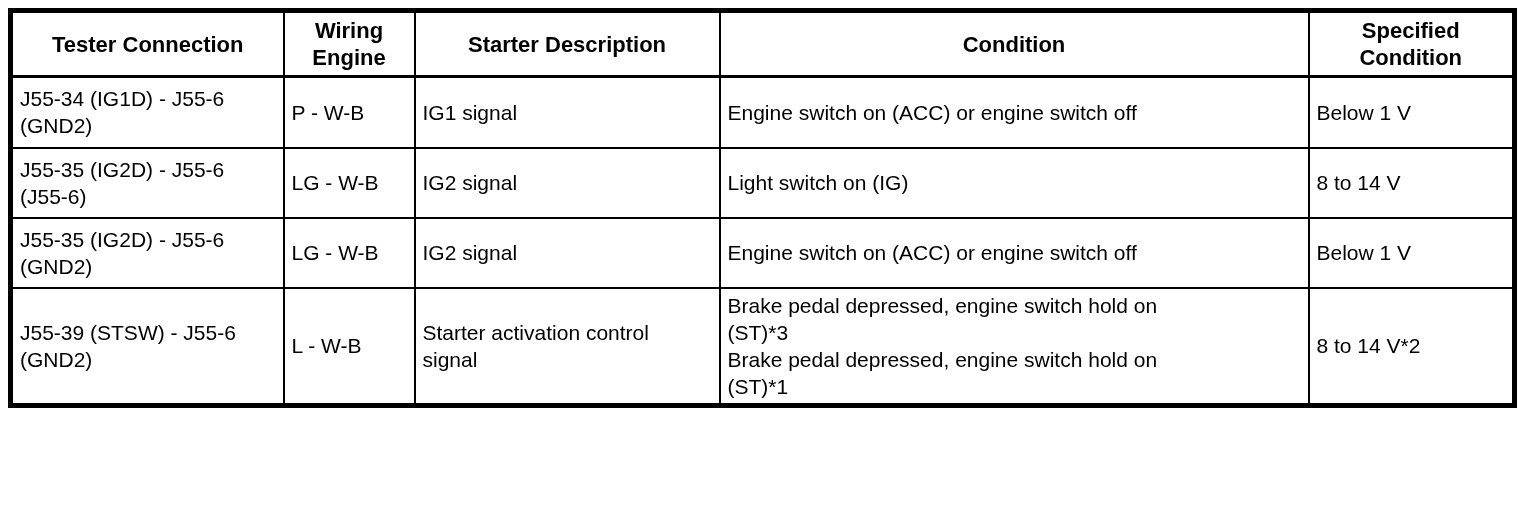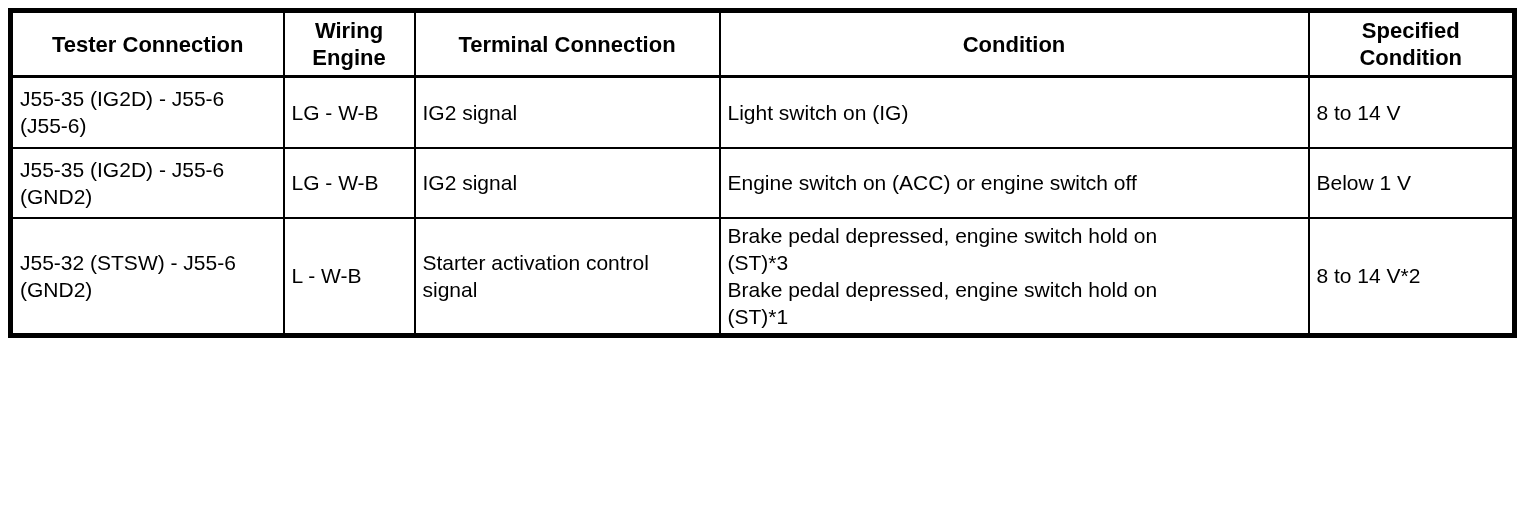--- a/index.html
+++ b/index.html
@@ -64,45 +64,53 @@
       <col style="width:131px">
       <col style="width:305px">
       <col style="width:589px">
       <col style="width:206px">
     </colgroup>
     <thead>
       <tr>
         <th>Tester Connection</th>
         <th>Wiring
 Engine</th>
-        <th>Terminal Connection</th>
+        <th>Starter Description</th>
         <th>Condition</th>
         <th>Specified
 Condition</th>
       </tr>
     </thead>
     <tbody>
+      <tr>
+        <td>J55-34 (IG1D) - J55-6
+(GND2)</td>
+        <td>P - W-B</td>
+        <td>IG1 signal</td>
+        <td>Engine switch on (ACC) or engine switch off</td>
+        <td>Below 1 V</td>
+      </tr>
       <tr>
         <td>J55-35 (IG2D) - J55-6
 (J55-6)</td>
         <td>LG - W-B</td>
         <td>IG2 signal</td>
         <td>Light switch on (IG)</td>
         <td>8 to 14 V</td>
       </tr>
       <tr>
         <td>J55-35 (IG2D) - J55-6
 (GND2)</td>
         <td>LG - W-B</td>
         <td>IG2 signal</td>
         <td>Engine switch on (ACC) or engine switch off</td>
         <td>Below 1 V</td>
       </tr>
       <tr>
-        <td>J55-32 (STSW) - J55-6
+        <td>J55-39 (STSW) - J55-6
 (GND2)</td>
         <td>L - W-B</td>
         <td>Starter activation control
 signal</td>
         <td>Brake pedal depressed, engine switch hold on
 (ST)*3
 Brake pedal depressed, engine switch hold on
 (ST)*1</td>
         <td>8 to 14 V*2</td>
       </tr>

